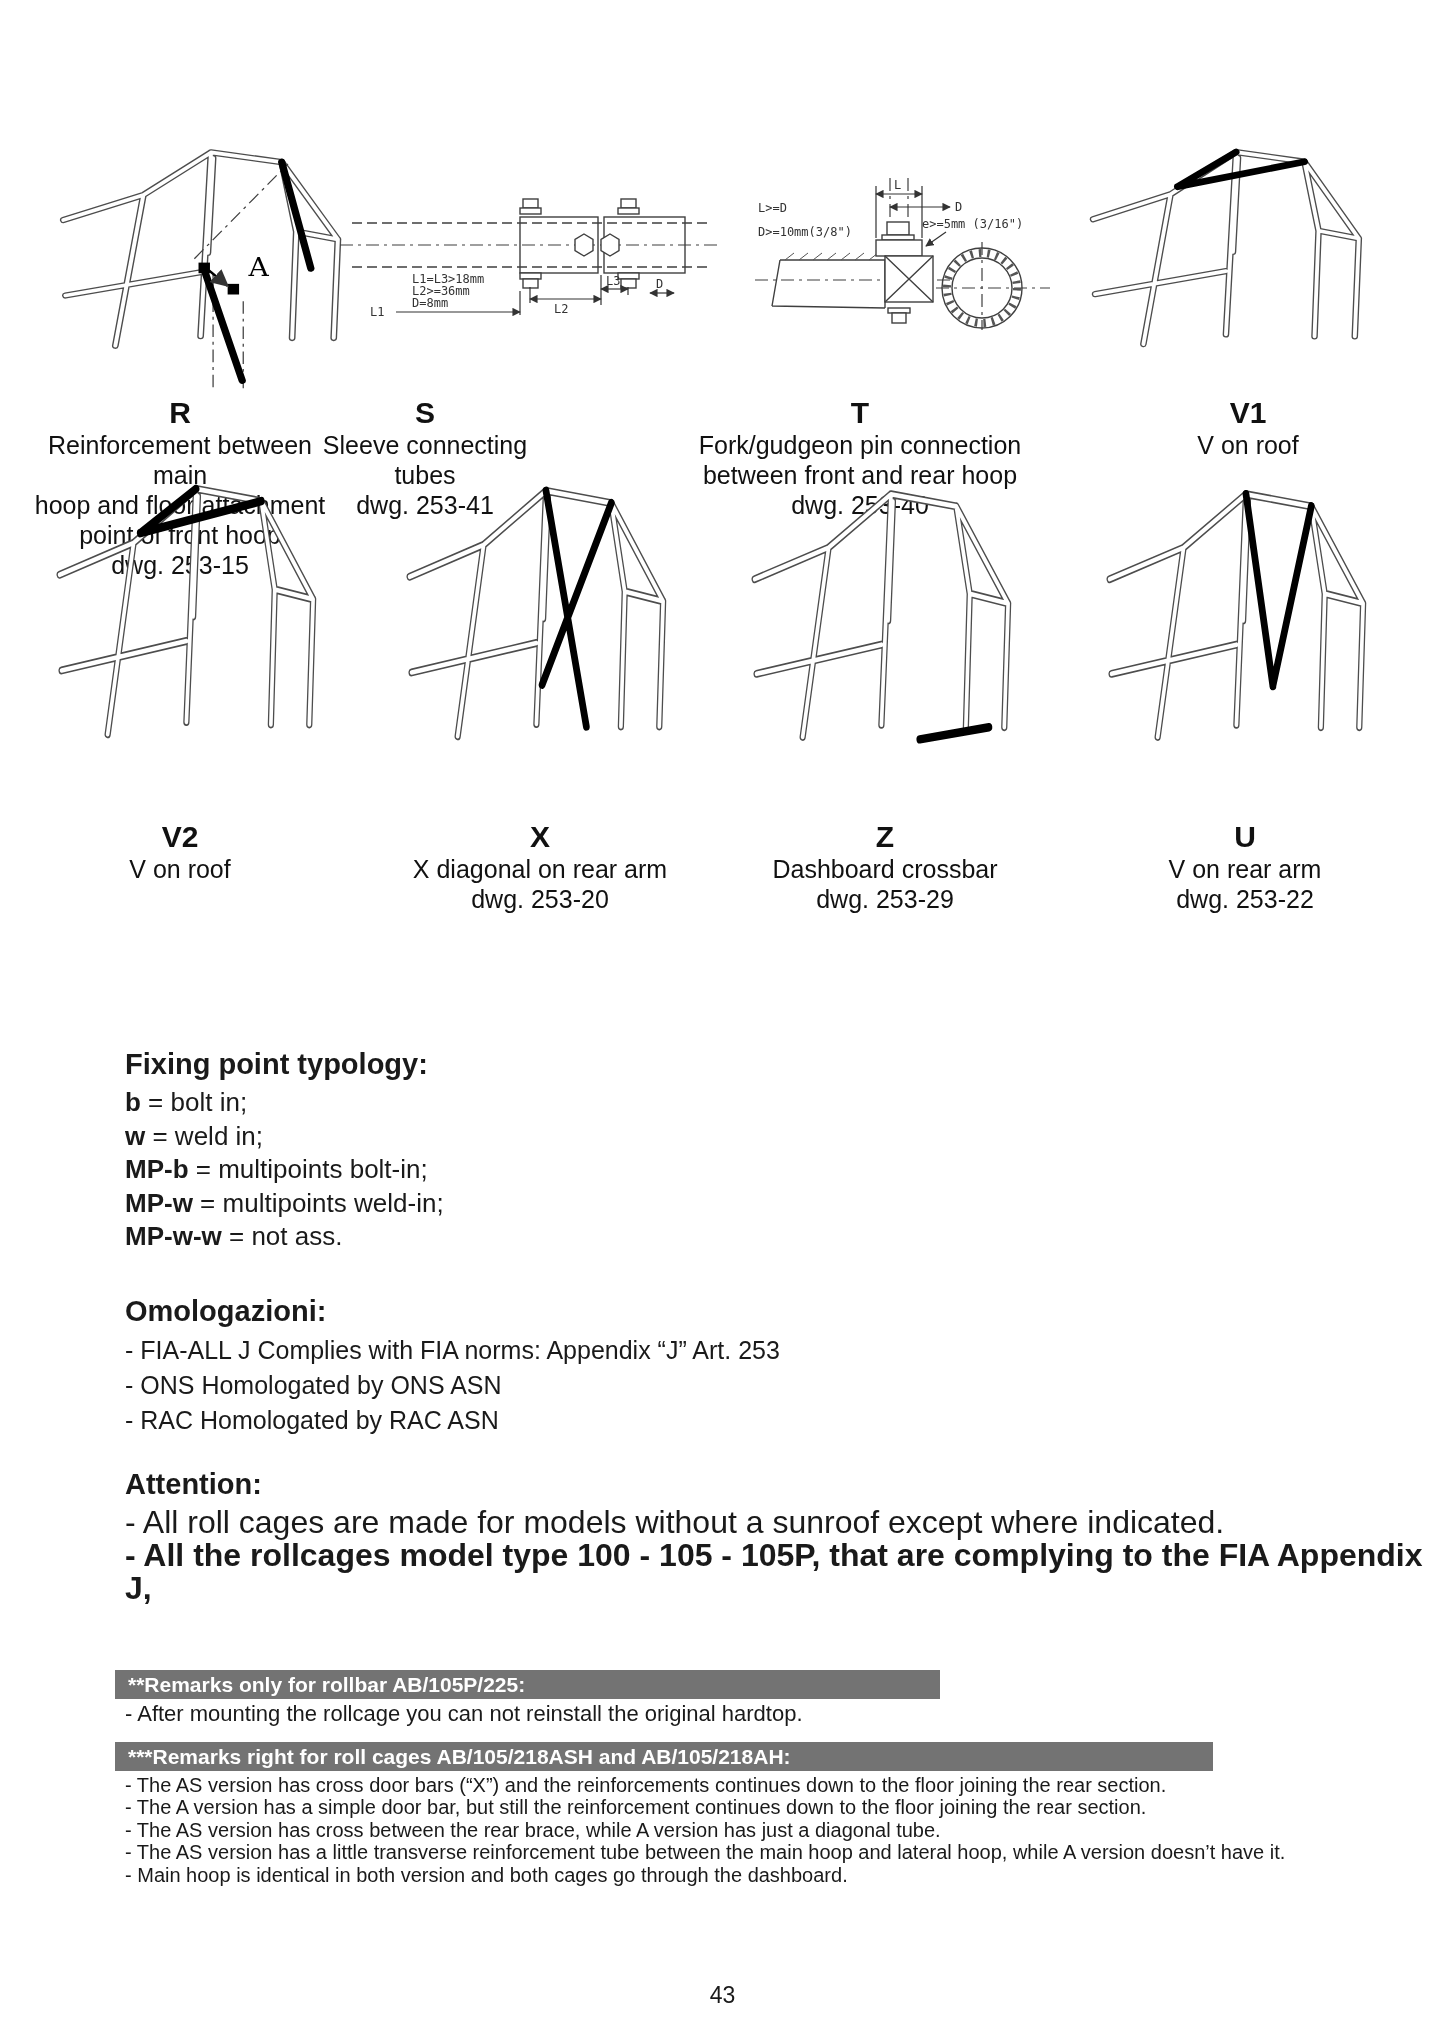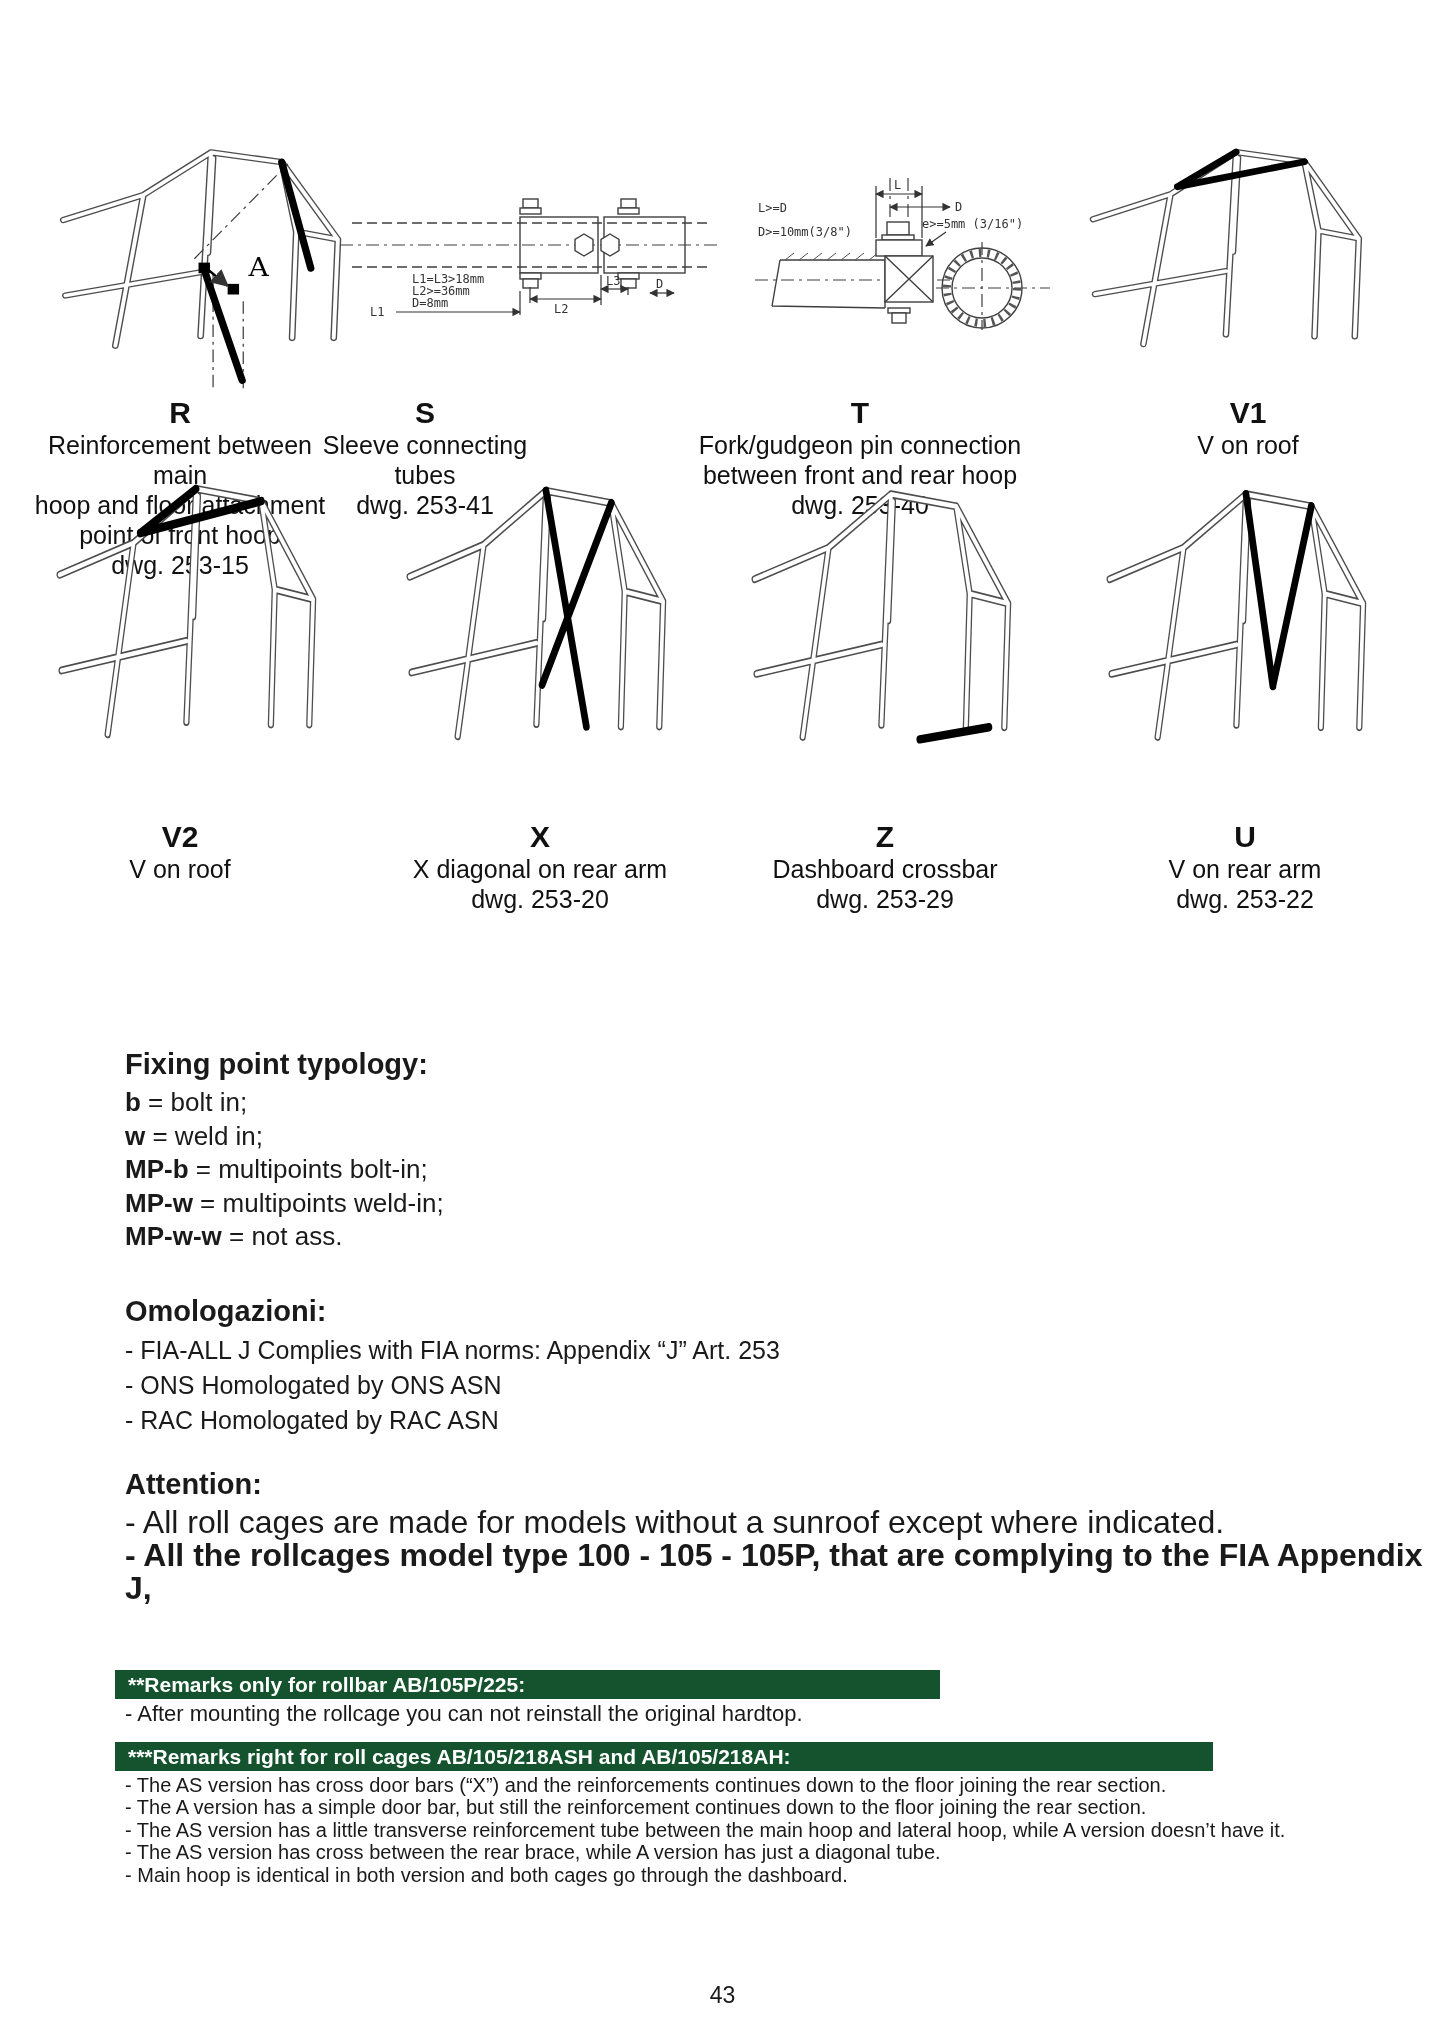--- a/index.html
+++ b/index.html
@@ -9,21 +9,21 @@
   .cap{position:absolute;text-align:center;font-size:25px;line-height:30px;color:#111;}
   .cap .letter{font-size:30px;font-weight:bold;line-height:34px;}
   .sec{position:absolute;left:125px;}
   .sec-title{font-weight:bold;font-size:29px;line-height:32px;margin-bottom:6px;}
   .typ-item{font-size:26px;line-height:33.5px;}
   .typ-item b{font-weight:bold;}
   .om-item{font-size:25px;line-height:35px;}
   .att-item{font-size:32px;line-height:33px;}
   .att-bold{font-weight:bold;}
   .att-indent{padding-left:14px;}
-  .banner{position:absolute;background:#14532d;color:#fff;font-weight:bold;font-size:21px;
+  .banner{position:absolute;background:#737373;color:#fff;font-weight:bold;font-size:21px;
           line-height:29px;height:29px;padding-left:13px;box-sizing:border-box;}
   .remark1{position:absolute;font-size:22px;line-height:26px;}
   .remarks2{position:absolute;font-size:20px;line-height:22.4px;}
   .footer{position:absolute;left:0;top:1982px;width:1445px;text-align:center;font-size:23px;}
   
   .tube-out{fill:none;stroke:#4d4d4d;stroke-width:6.5;stroke-linecap:round;stroke-linejoin:round;}
   .tube-in{fill:none;stroke:#ffffff;stroke-width:3.8;stroke-linecap:round;stroke-linejoin:round;}
   .hl{fill:none;stroke:#000;stroke-width:7;stroke-linecap:round;}
   .thin{fill:none;stroke:#3f3f3f;stroke-width:1.4;}
   .thinw{fill:#fff;stroke:#3f3f3f;stroke-width:1.4;}
@@ -210,20 +210,20 @@
     <div class="att-item att-bold">- All the rollcages model type 100 - 105 - 105P, that are complying to the FIA Appendix J,</div>
   </div>
 
   <div class="banner" style="left:115px;top:1670px;width:825px;">**Remarks only for rollbar AB/105P/225:</div>
   <div class="remark1" style="left:125px;top:1701px;">- After mounting the rollcage you can not reinstall the original hardtop.</div>
 
   <div class="banner" style="left:115px;top:1742px;width:1098px;">***Remarks right for roll cages AB/105/218ASH and AB/105/218AH:</div>
   <div class="remarks2" style="left:125px;top:1774px;width:1260px;">
     <div>- The AS version has cross door bars (“X”) and the reinforcements continues down to the floor joining the rear section.</div>
     <div>- The A version has a simple door bar, but still the reinforcement continues down to the floor joining the rear section.</div>
+    <div>- The AS version has cross between the rear brace, while A version has just a diagonal tube.</div>
     <div>- The AS version has a little transverse reinforcement tube between the main hoop and lateral hoop, while A version doesn’t have it.</div>
-    <div>- The AS version has cross between the rear brace, while A version has just a diagonal tube.</div>
     <div>- Main hoop is identical in both version and both cages go through the dashboard.</div>
   </div>
 
   <div class="footer">43</div>
 
 </div>
 
 </body></html>

